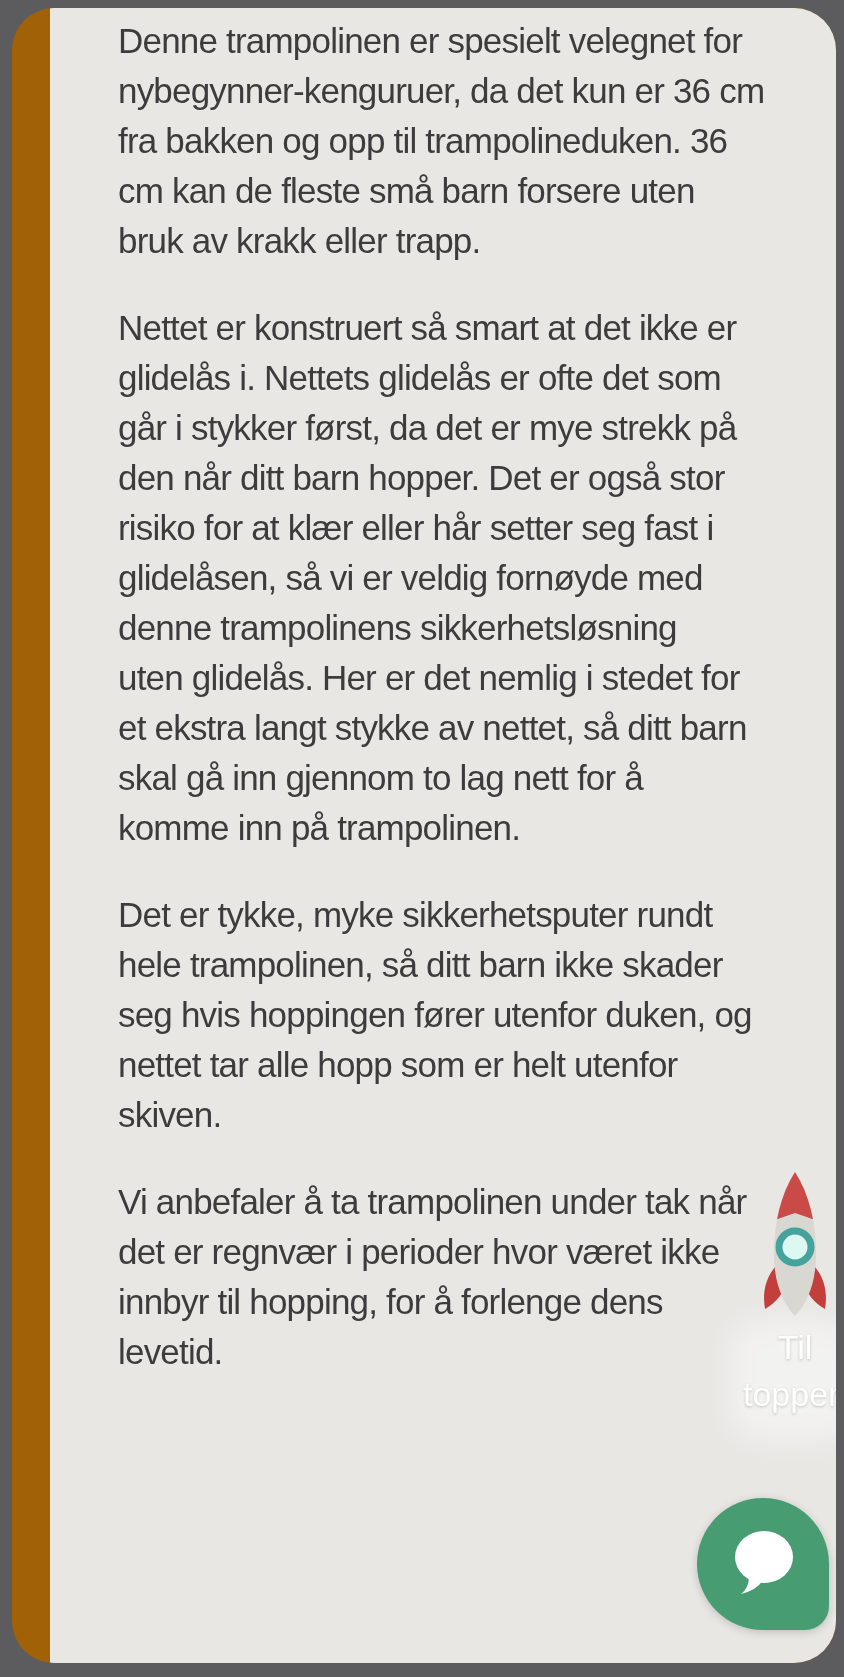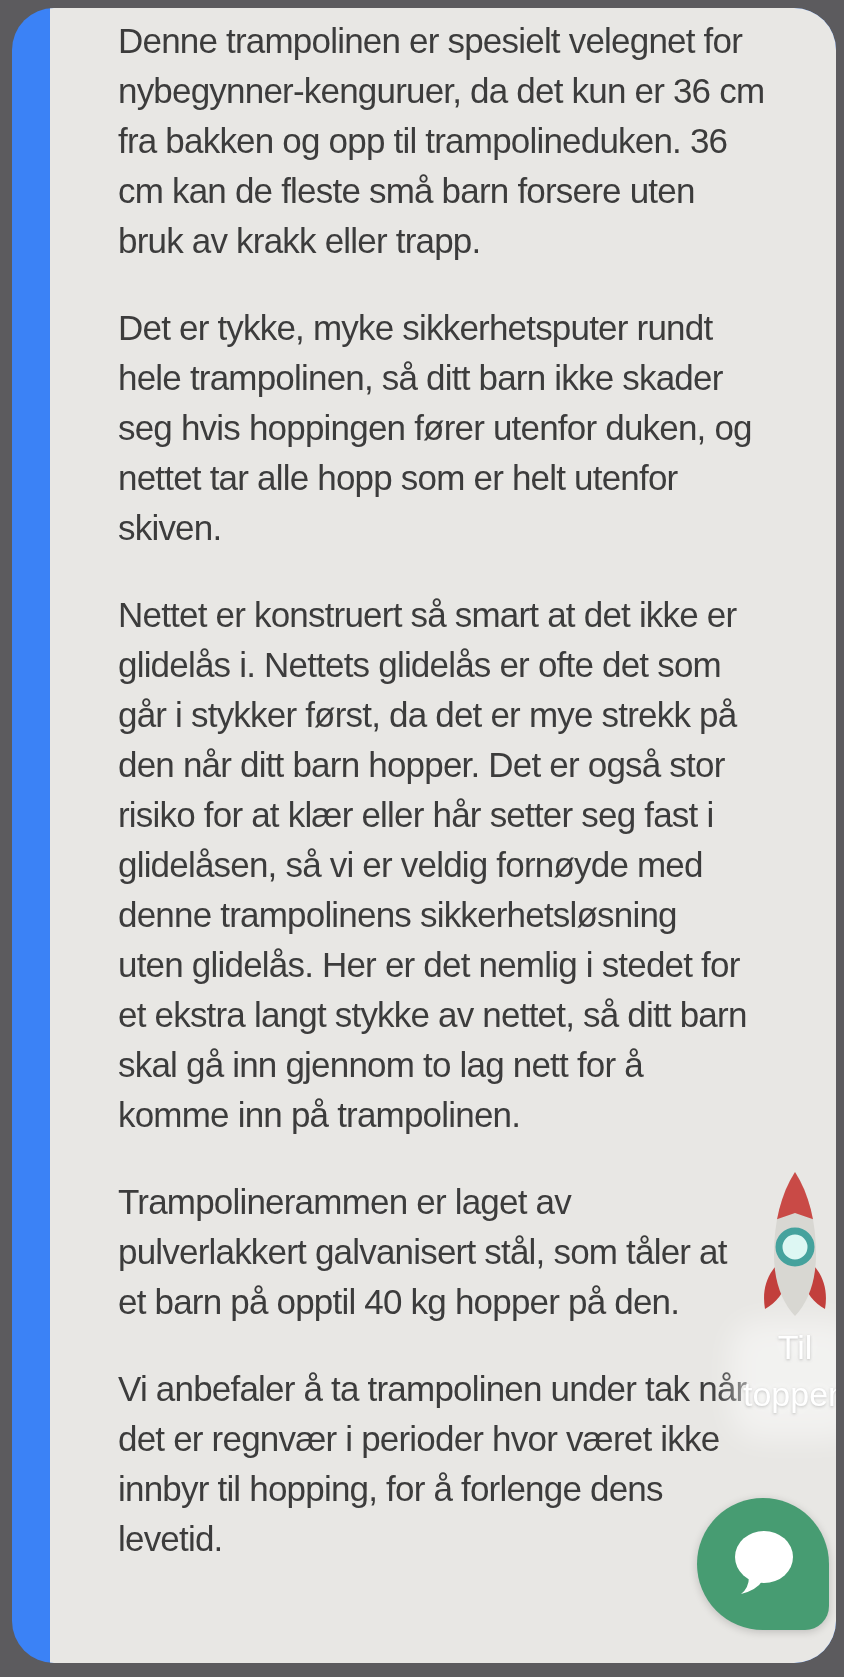--- a/index.html
+++ b/index.html
@@ -41,47 +41,44 @@
     border:none; padding:0; cursor:pointer;
     border-radius:66px 66px 24px 66px;
     box-shadow:0 2px 8px rgba(0,0,0,0.18);
     display:flex; align-items:center; justify-content:center;
   }
 </style>
 </head>
 <body>
 
 <div class="frame" style="background: rgb(92, 91, 94);">
-  <div class="card" style="background: #3b82f6;">
+  <div class="card" style="background: #a16207;">
     <div class="content" style="background: rgb(232, 231, 228);">
       <div class="text-col">
         <p style="color: rgb(60, 60, 60);">Denne trampolinen er spesielt velegnet for
 nybegynner-kenguruer, da det kun er 36 cm
 fra bakken og opp til trampolineduken. 36
 cm kan de fleste små barn forsere uten
 bruk av krakk eller trapp.</p>
-        <p style="color: rgb(60, 60, 60);">Det er tykke, myke sikkerhetsputer rundt
-hele trampolinen, så ditt barn ikke skader
-seg hvis hoppingen fører utenfor duken, og
-nettet tar alle hopp som er helt utenfor
-skiven.</p>
         <p style="color: rgb(60, 60, 60);">Nettet er konstruert så smart at det ikke er
 glidelås i. Nettets glidelås er ofte det som
 går i stykker først, da det er mye strekk på
 den når ditt barn hopper. Det er også stor
 risiko for at klær eller hår setter seg fast i
 glidelåsen, så vi er veldig fornøyde med
 denne trampolinens sikkerhetsløsning
 uten glidelås. Her er det nemlig i stedet for
 et ekstra langt stykke av nettet, så ditt barn
 skal gå inn gjennom to lag nett for å
 komme inn på trampolinen.</p>
-        <p style="color: rgb(60, 60, 60);">Trampolinerammen er laget av
-pulverlakkert galvanisert stål, som tåler at
-et barn på opptil 40 kg hopper på den.</p>
+        <p style="color: rgb(60, 60, 60);">Det er tykke, myke sikkerhetsputer rundt
+hele trampolinen, så ditt barn ikke skader
+seg hvis hoppingen fører utenfor duken, og
+nettet tar alle hopp som er helt utenfor
+skiven.</p>
         <p style="color: rgb(60, 60, 60); margin-top: 7px;">Vi anbefaler å ta trampolinen under tak når
 det er regnvær i perioder hvor været ikke
 innbyr til hopping, for å forlenge dens
 levetid.</p>
       </div>
     </div>
 
     <button class="to-top">
       <span class="glow"></span>
       <svg class="rocket" width="64" height="148" viewBox="0 0 64 148" aria-hidden="true">

